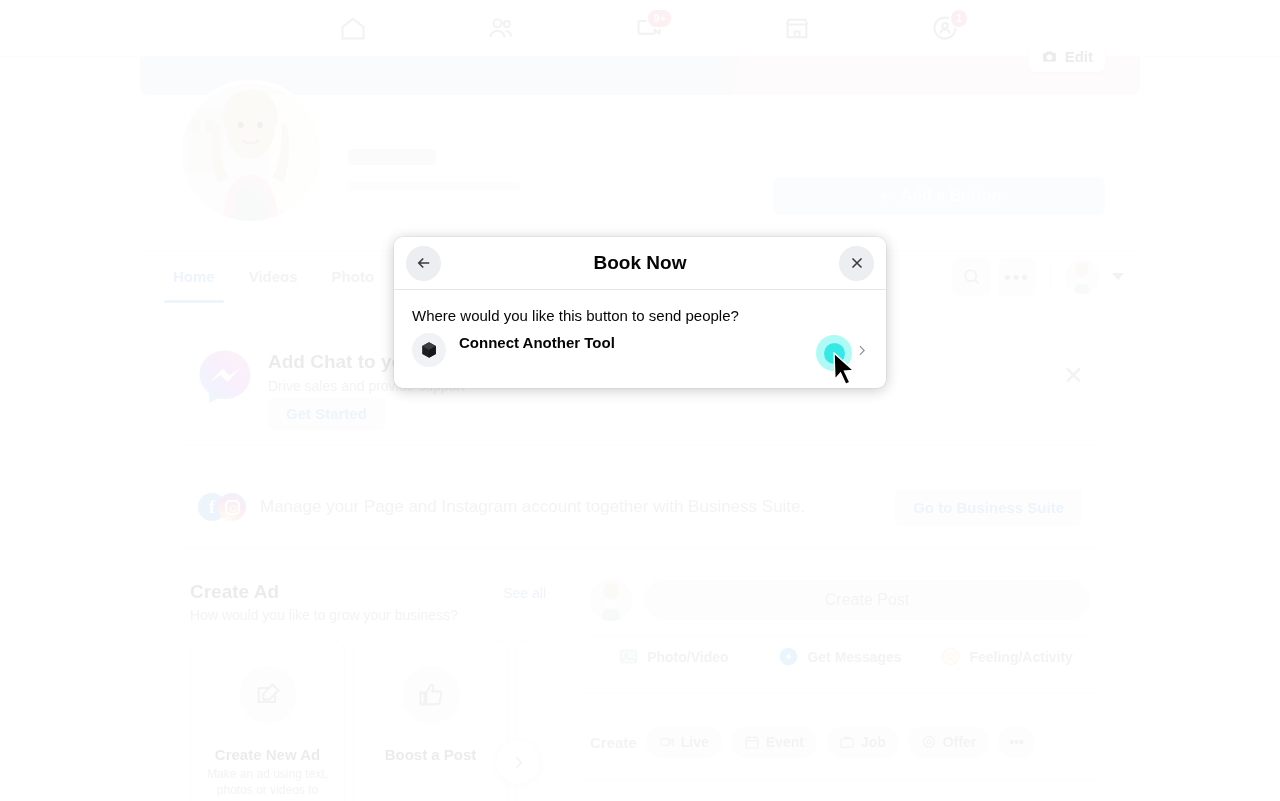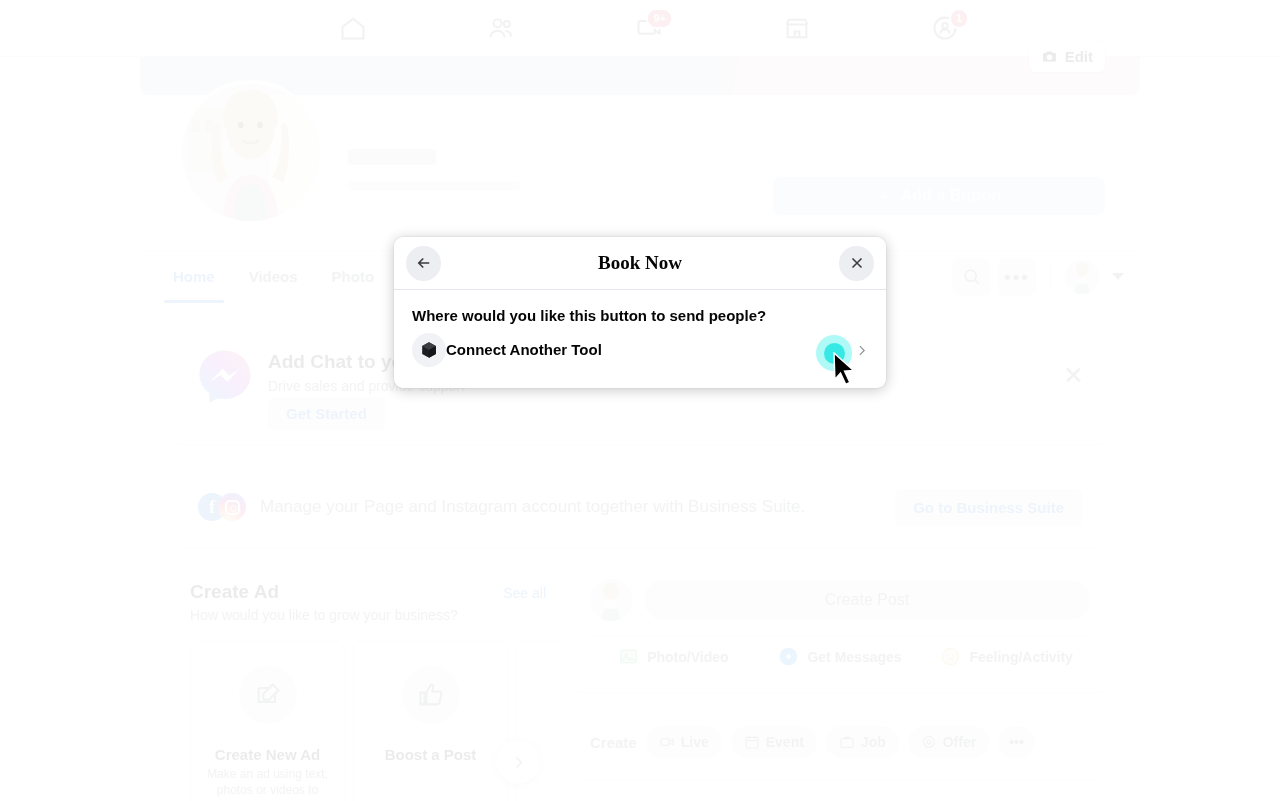--- a/index.html
+++ b/index.html
@@ -181,33 +181,33 @@
 
   
   .modal {
     position: absolute; left: 394px; top: 237px; width: 492px; height: 151px;
     background: #fff; border-radius: 9px;
     box-shadow: 0 2px 14px rgba(0,0,0,.22), 0 0 0 1px rgba(0,0,0,.03);
     overflow: visible;
   }
   .modal-header {
     height: 53px; border-bottom: 1px solid #e4e6eb;
-    display: flex; align-items: center; justify-content: center; position: relative; font-family: Liberation Serif, serif;
+    display: flex; align-items: center; justify-content: center; position: relative;
   }
   .modal-title { font-size: 19px; font-weight: 700; color: #050505; }
   .circ-btn {
     position: absolute; width: 35px; height: 35px; border-radius: 50%;
     background: #eceef1; display: flex; align-items: center; justify-content: center;
   }
   .circ-btn.left { left: 12px; }
   .circ-btn.right { right: 12px; }
   .circ-btn svg { width: 18px; height: 18px; stroke: #3a3b3c; fill: none; stroke-width: 2.1; }
-  .modal-q { font-size: 15px; font-weight: 700; color: #050505; padding: 17px 18px 0 18px; }
+  .modal-q { font-size: 15px; font-weight: 400; color: #050505; padding: 17px 18px 0 18px; }
   .opt-row {
-    display: flex; align-items: center; 
+    display: flex; gap: 13px;
     padding: 9px 14px 0 18px; position: relative;
   }
   .opt-ico {
     width: 34px; height: 34px; border-radius: 50%; background: #f0f2f5; flex: none;
     display: flex; align-items: center; justify-content: center;
   }
   .opt-ico svg { width: 20px; height: 20px; }
   .opt-text { flex: 1; }
   .opt-title { font-size: 15px; font-weight: 600; color: #050505; line-height: 1.3; }
   .opt-desc { font-size: 13px; color: #65676b; line-height: 1.4; margin-top: 1px; }

